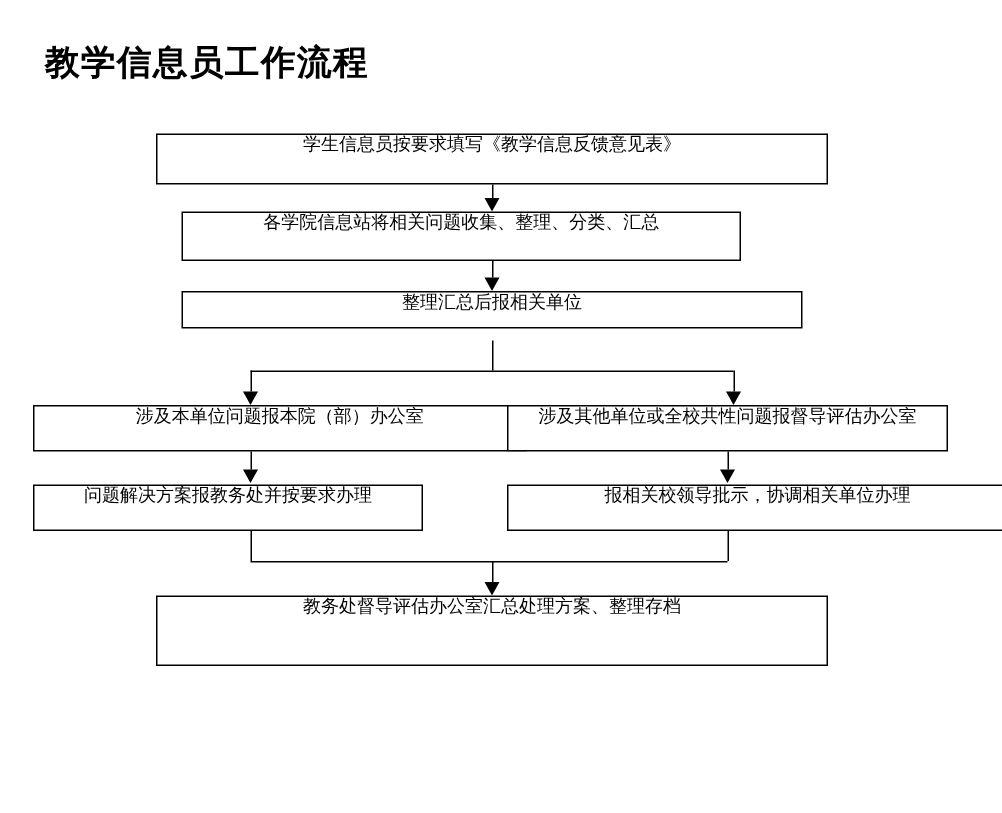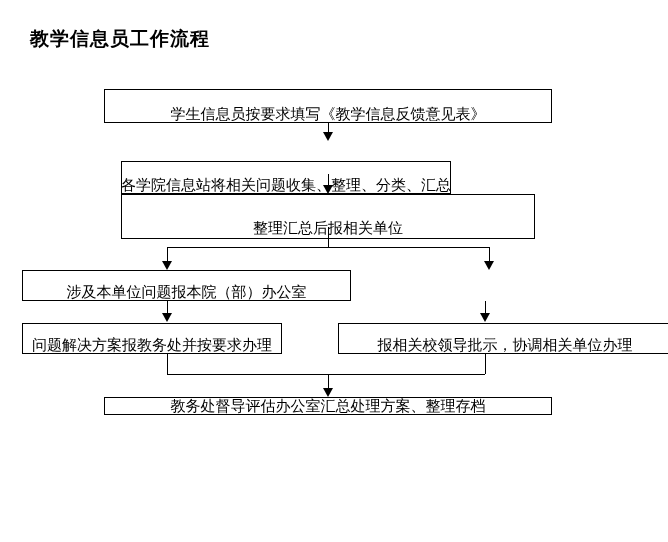--- a/index.html
+++ b/index.html
@@ -19,36 +19,36 @@
   #page {
     position: relative;
     width: 668px;
     height: 542px;
   }
 
   .title {
     position: absolute;
     left: 30px;
     top: 26px;
-    font-size: 19px;
+    font-size: 23px;
     font-weight: bold;
     letter-spacing: 1px;
     white-space: nowrap;
     font-family: "DejaVu Sans", "Liberation Sans", sans-serif;
   }
 
   .node {
     position: absolute;
     box-sizing: border-box;
     border: 1.6px solid #000000;
     background: #ffffff;
     display: flex;
-    align-items: flex-end;
+    align-items: flex-start;
     justify-content: center;
-    font-size: 15px;
+    font-size: 12px;
     line-height: 1.1;
     white-space: nowrap;
     text-align: center;
     font-family: "DejaVu Sans", "Liberation Sans", sans-serif;
   }
 
   
   .vline {
     position: absolute;
     width: 0;
@@ -72,42 +72,45 @@
 <body>
 
 <div id="page">
 
   <div class="title">教学信息员工作流程</div>
 
   <div class="node" style="left:104px; top:89px; width:448px; height:34px;">
     <span>学生信息员按要求填写《教学信息反馈意见表》</span>
   </div>
 
-  <div class="node" style="left:121px; top:141px; width:330px; height:33px;margin-top:20px;">
+  <div class="node" style="left:121px; top:141px; width:373px; height:33px;">
     <span>各学院信息站将相关问题收集、整理、分类、汇总</span>
   </div>
 
-  <div class="node" style="left:121px; top:194px; width:414px; height:45px;font-family:Liberation Mono, monospace;">
+  <div class="node" style="left:121px; top:194px; width:414px; height:25px;">
     <span>整理汇总后报相关单位</span>
   </div>
 
   <div class="node" style="left:22px; top:270px; width:329px; height:31px;">
     <span>涉及本单位问题报本院（部）办公室</span>
   </div>
 
+  <div class="node" style="left:338px; top:270px; width:294px; height:31px;">
+    <span>涉及其他单位或全校共性问题报督导评估办公室</span>
+  </div>
 
   <div class="node" style="left:22px; top:323px; width:260px; height:31px;">
     <span>问题解决方案报教务处并按要求办理</span>
   </div>
 
   <div class="node" style="left:338px; top:323px; width:334px; height:31px;">
     <span>报相关校领导批示，协调相关单位办理</span>
   </div>
 
-  <div class="node" style="left:104px; top:397px; width:448px; height:18px;">
+  <div class="node" style="left:104px; top:397px; width:448px; height:47px;">
     <span>教务处督导评估办公室汇总处理方案、整理存档</span>
   </div>
 
   <div class="vline" style="left:328px; top:123px; height:10px;"></div>
   <div class="arrowhead" style="left:322.5px; top:132px;"></div>
 
   <div class="vline" style="left:328px; top:174px; height:11px;"></div>
   <div class="arrowhead" style="left:322.5px; top:185px;"></div>
 
   <div class="vline" style="left:328px; top:227px; height:20px;"></div>

